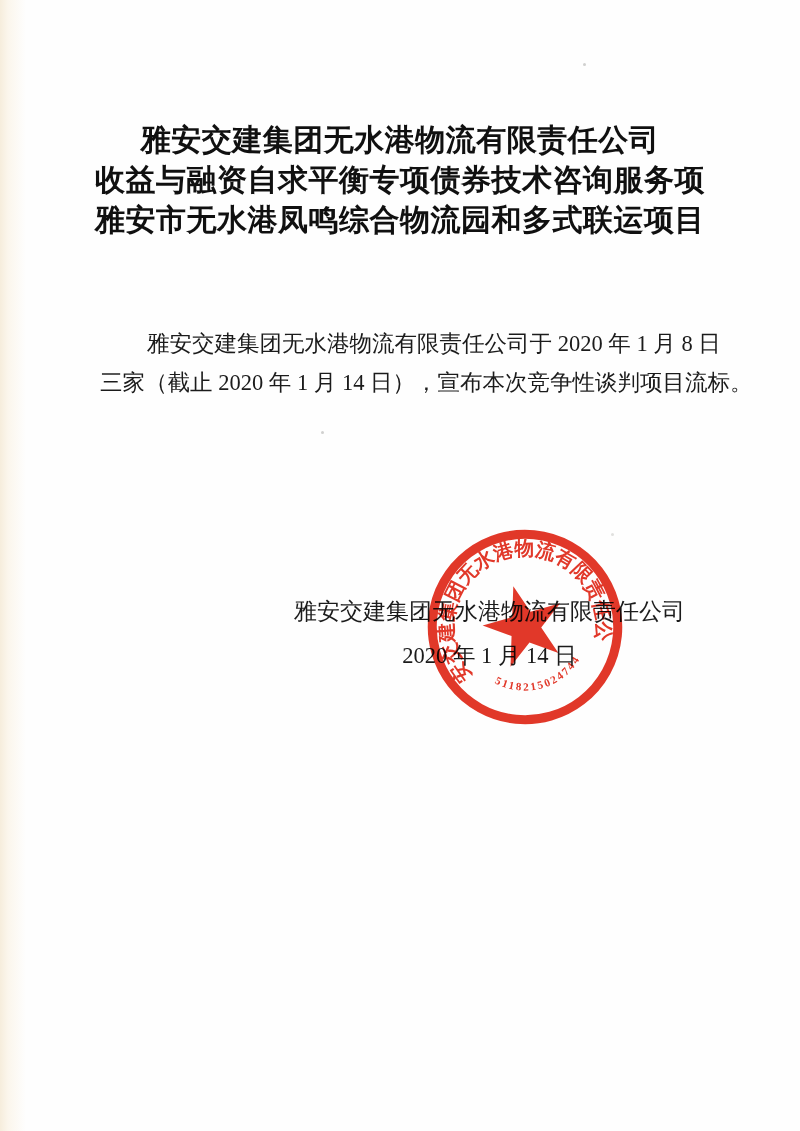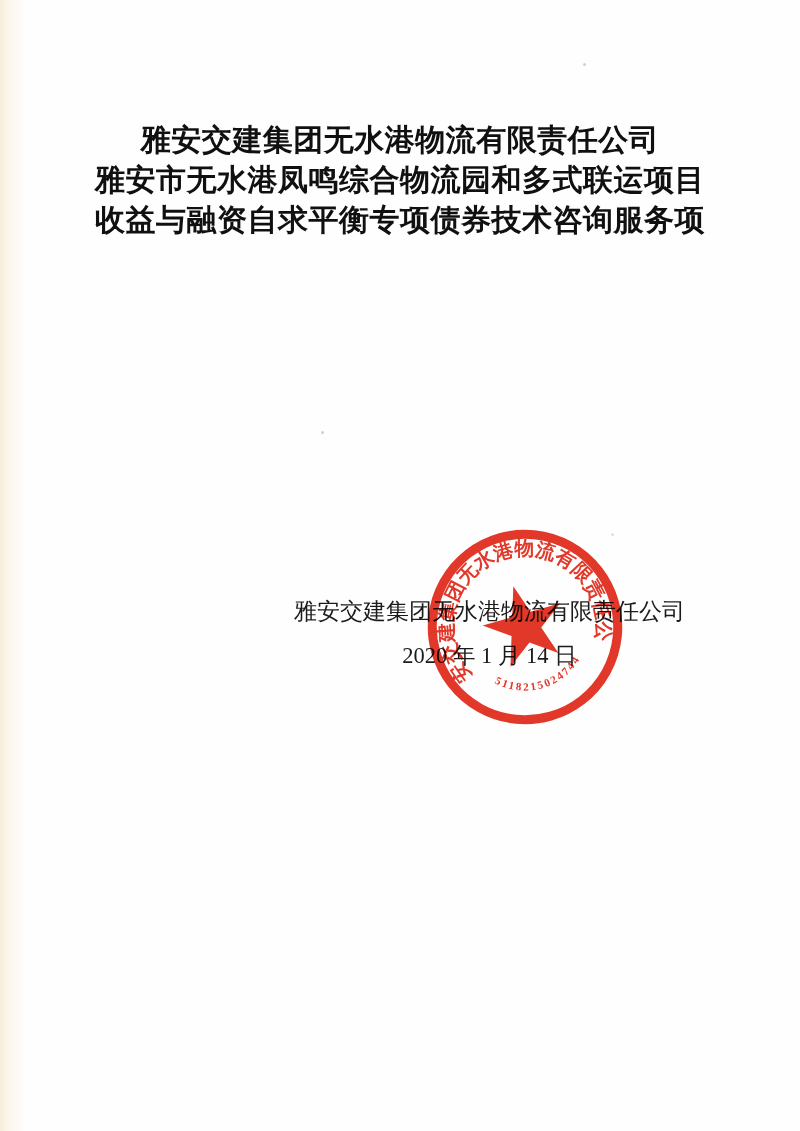--- a/index.html
+++ b/index.html
@@ -80,25 +80,27 @@
   .speck.s2{ left:321px; top:431px; width:3px; height:3px; }
   .speck.s3{ left:611px; top:533px; width:3px; height:3px; opacity:0.3; }
 </style>
 </head>
 <body>
 
 <div class="page">
 
   <div class="title-block">
     <div class="title-line">雅安交建集团无水港物流有限责任公司</div>
+    <div class="title-line">收益与融资自求平衡专项债券技术咨询服务项</div>
     <div class="title-line">雅安市无水港凤鸣综合物流园和多式联运项目</div>
-    <div class="title-line">收益与融资自求平衡专项债券技术咨询服务项</div>
   </div>
 
   <div class="body-block">
+    <div class="body-line indent">雅安交建集团无水港物流有限责任公司于 2020 年 1 月 8 日</div>
+    <div class="body-line">三家（截止 2020 年 1 月 14 日），宣布本次竞争性谈判项目流标。</div>
   </div>
 
   <div class="signature-block">
     <div class="signature-company">雅安交建集团无水港物流有限责任公司</div>
     <div class="signature-date">2020 年 1 月 14 日</div>
   </div>
 
   <svg class="seal" viewBox="0 0 200 200" xmlns="http://www.w3.org/2000/svg">
     <g transform="rotate(-16 100 100)">
       <circle cx="100" cy="100" r="87.5" fill="none" stroke="var(--seal-color,#e02818)" stroke-width="8.5"></circle>

